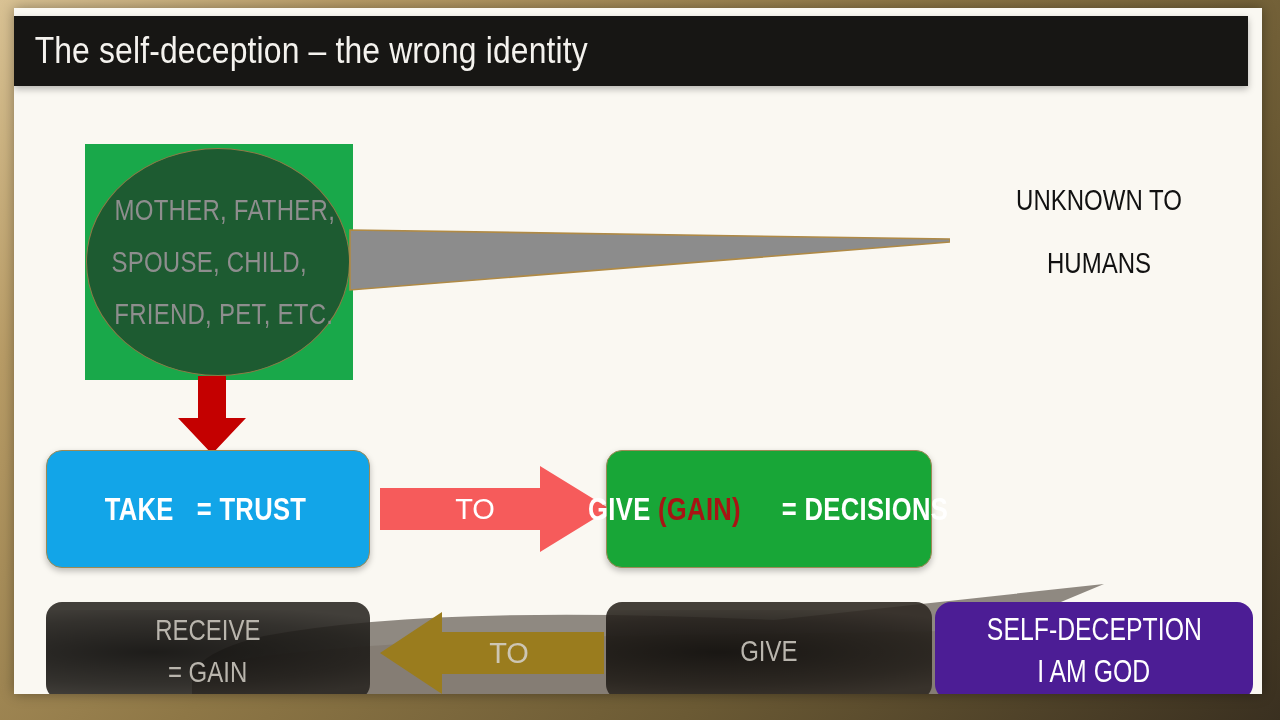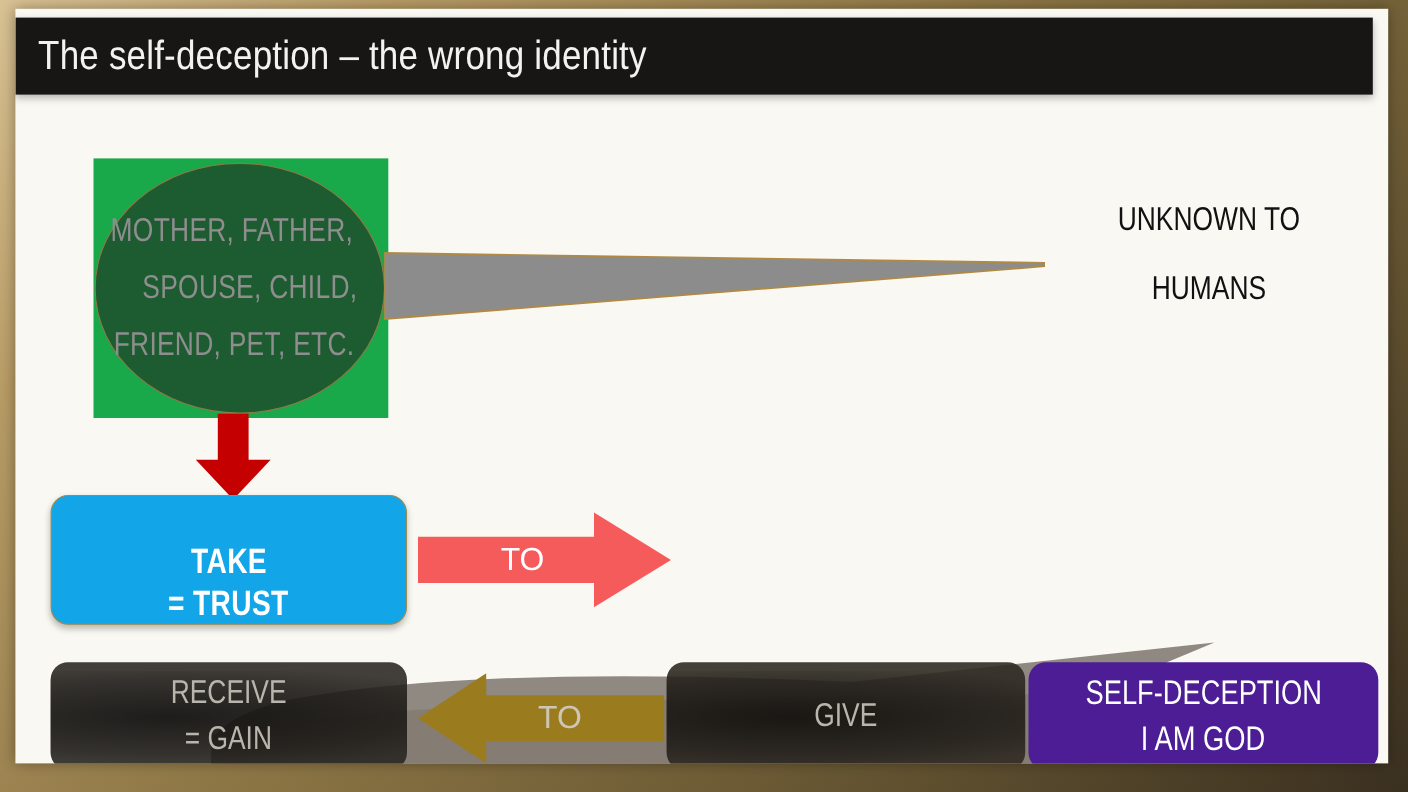--- a/index.html
+++ b/index.html
@@ -62,21 +62,21 @@
   }
   #green-circle {
     position: absolute;
     left: 72px; top: 140px;
     width: 264px; height: 228px;
     border-radius: 50%;
     background: rgba(30,78,45,.86);
     border: 1.5px solid #8d7a46;
     box-sizing: border-box;
     display: flex; flex-direction: column;
-    align-items: flex-end; justify-content: center;
+    align-items: flex-start; justify-content: center;
   }
   #green-circle .line {
     color: #8e8e8e;
     font-size: 30px;
     line-height: 52px;
     font-weight: 400;
     letter-spacing: .3px;
   }
 
   
@@ -91,22 +91,22 @@
   #red-down-arrow {
     position: absolute;
     left: 158px; top: 368px;
     width: 80px; height: 78px;
   }
 
   
   .flowbox {
     position: absolute;
     border-radius: 16px;
-    display: flex; flex-direction: column;
-    align-items: center; justify-content: flex-end;
+    display: flex; flex-direction: row;
+    align-items: center; justify-content: center;
     box-shadow: 0 3px 6px rgba(0,0,0,.25);
     box-sizing: border-box;
   }
   #take-box {
     left: 32px; top: 442px; width: 324px; height: 118px;
     background: #12a5e8;
     border: 1.5px solid #9c8a55;
   }
   #take-box .l1, #take-box .l2 {
     color: #ffffff; font-weight: bold; font-size: 32px; line-height: 38px; letter-spacing: .4px;
@@ -239,20 +239,24 @@
       <span class="l2 cond">= TRUST</span>
     </div>
 
     <div id="red-right-arrow">
       <svg width="230" height="90" viewBox="0 0 230 90" style="position:absolute;left:0;top:0;">
         <polygon points="0,24 160,24 160,2 230,45 160,88 160,66 0,66" fill="#f65b5b"></polygon>
       </svg>
       <span class="arrow-label">TO</span>
     </div>
 
+    <div class="flowbox" id="give-box">
+      <span class="l1 cond"><span>GIVE </span><span class="gain">(GAIN)</span></span>
+      <span class="l2 cond">= DECISIONS</span>
+    </div>
 
     <div class="right-text" id="unknown-text">
       <span class="cond">UNKNOWN TO</span>
       <span class="cond">HUMANS</span>
     </div>
 
 
     <svg id="swoosh" viewBox="0 0 1248 140" preserveAspectRatio="none">
       <path d="M 1090 20 L 760 56 Q 420 40 250 72 Q 190 86 178 110 L 178 140 L 980 140 L 980 66 Z" fill="rgba(120,112,104,.82)"></path>
       <path d="M 178 104 Q 300 78 600 72 Q 880 68 980 66 L 980 140 L 178 140 Z" fill="rgba(130,122,112,.75)"></path>

